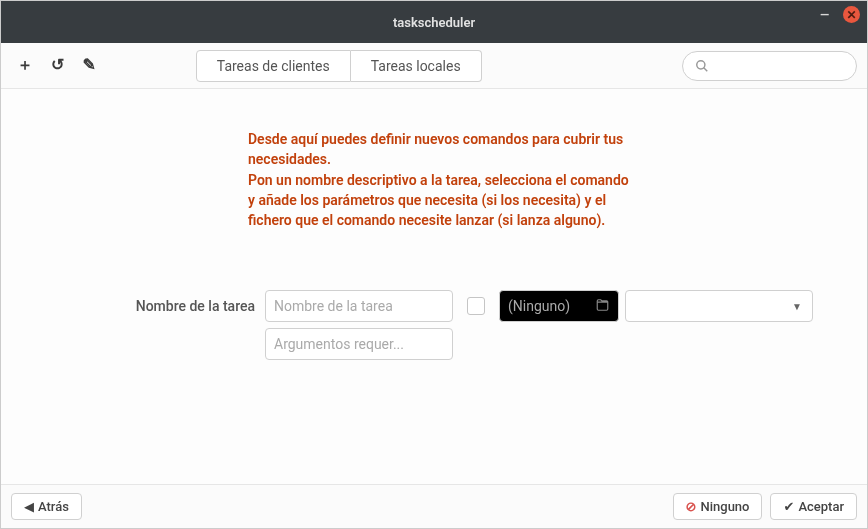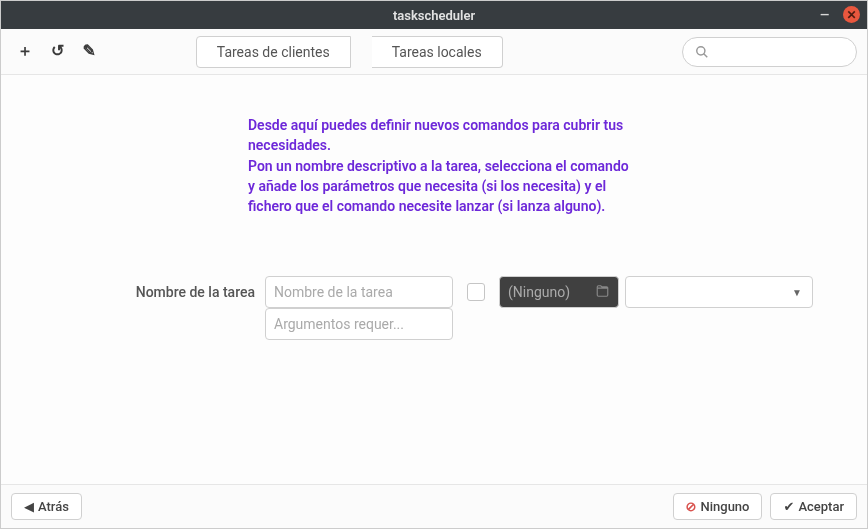--- a/index.html
+++ b/index.html
@@ -1,40 +1,40 @@
 <!DOCTYPE html>
 <html><head>
   <meta charset="utf-8">
   <style>
     * { box-sizing: border-box; margin: 0; padding: 0; font-family: -apple-system, "Segoe UI", Roboto, sans-serif; }
     body { width: 868px; height: 529px; background: #fdfdfd; display: flex; flex-direction: column; border: 1px solid #ccc; position: relative; }
-    .titlebar { height: 28px; background: #373c40; color: #e2e2e2; display: flex; align-items: center; justify-content: center; position: relative; font-size: 13px; font-weight: 600; }
+    .titlebar { height: 42px; background: #373c40; color: #e2e2e2; display: flex; align-items: center; justify-content: center; position: relative; font-size: 13px; font-weight: 600; }
     .titlebar .win-btn { position: absolute; top: 5px; width: 17px; height: 17px; border-radius: 50%; display: flex; align-items: center; justify-content: center; font-size: 12px; line-height: 1; }
     .win-min { right: 34px; color: #d7d7d7; }
     .win-close { right: 7px; background: #e9573e; color: #4d1b10; font-size: 11px; }
     .toolbar { height: 46px; border-bottom: 1px solid #e6e6e6; display: flex; align-items: center; padding: 0 10px; background: #fbfbfb; }
     .tb-icons { display: flex; gap: 18px; padding-left: 6px; }
     .tb-icons span { color: #3b3b3b; font-size: 16px; font-weight: bold; cursor: pointer; }
-    .tb-center { flex: 0 0 auto; display: flex; margin-left: 100px; gap: 21px; }
+    .tb-center { flex: 0 0 auto; display: flex; margin-left: 100px; }
     .tab-btn { border: 1px solid #d0d0d0; background: #fff; padding: 7px 20px; font-size: 14px; color: #555; cursor: pointer; }
     .tab-btn:first-child { border-radius: 4px 0 0 4px; }
     .tab-btn:last-child { border-radius: 0 4px 4px 0; border-left: none; }
     .tb-right { margin-left: auto; }
     .search-box { width: 175px; height: 30px; border: 1px solid #d0d0d0; border-radius: 15px; background: #fff; display: flex; align-items: center; padding-left: 12px; }
     .search-box svg { width: 14px; height: 14px; }
     .content { flex: 1; padding: 40px 20px 10px; }
-    .desc { width: 400px; margin: 0 auto 60px; color: #6d28d9; font-size: 14px; font-weight: 600; line-height: 1.45; padding-left: 14px; }
-    .form { display: grid; grid-template-columns: 238px 188px 34px 120px 188px; gap: 0 6px; align-items: center; margin-left: 0; }
+    .desc { width: 400px; margin: 0 auto 60px; color: #c2410c; font-size: 14px; font-weight: 600; line-height: 1.45; padding-left: 14px; }
+    .form { display: grid; grid-template-columns: 238px 188px 34px 120px 188px; gap: 6px 6px; align-items: center; margin-left: 0; }
     .lbl { text-align: right; color: #555; font-size: 14px; font-weight: 500; padding-right: 4px; }
     .txt-input { height: 32px; border: 1px solid #d0d0d0; border-radius: 4px; padding: 0 8px; font-size: 14px; color: #333; background: #fff; width: 100%; }
     .txt-input::placeholder { color: #aaa; }
     .select-box { height: 32px; border: 1px solid #d0d0d0; border-radius: 4px; background: #fff; display: flex; align-items: center; justify-content: flex-end; padding-right: 10px; cursor: pointer; }
     .caret { color: #666; font-size: 10px; }
     .checkbox { width: 18px; height: 18px; border: 1px solid #c5c5c5; border-radius: 3px; background: #fff; margin-left: 8px; cursor: pointer; }
-    .file-box { height: 32px; border: 1px solid #d0d0d0; border-radius: 4px; background: #404040; display: flex; align-items: center; padding: 0 8px; color: #aaa; font-size: 14px; justify-content: space-between; cursor: pointer; }
+    .file-box { height: 32px; border: 1px solid #d0d0d0; border-radius: 4px; background: #000000; display: flex; align-items: center; padding: 0 8px; color: #aaa; font-size: 14px; justify-content: space-between; cursor: pointer; }
     .file-icon { color: #888; }
     .bottombar { height: 44px; border-top: 1px solid #e6e6e6; display: flex; align-items: center; padding: 0 10px; background: #fbfbfb; }
     .btn { border: 1px solid #d0d0d0; background: #fff; border-radius: 4px; padding: 5px 12px; font-size: 13px; color: #444; cursor: pointer; display: inline-flex; align-items: center; gap: 4px; font-weight: 500; }
     .bottombar .right { margin-left: auto; display: flex; gap: 8px; }
     .neg-icon { color: #d9534f; font-weight: bold; }
     .ok-icon { color: #444; }
     .arg-input { width: 100%; overflow: hidden; text-overflow: ellipsis; }
   </style>
 </head>
 <body>

